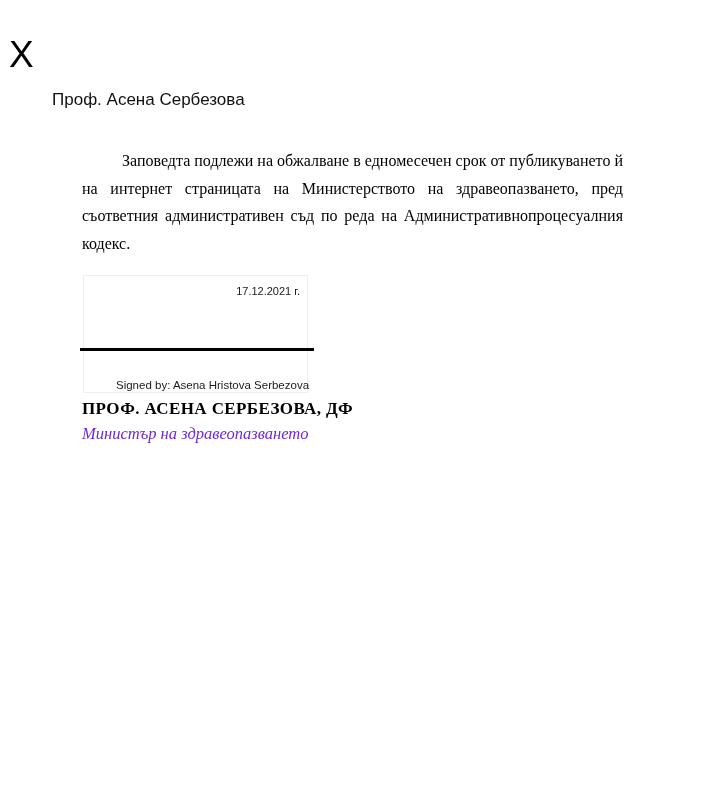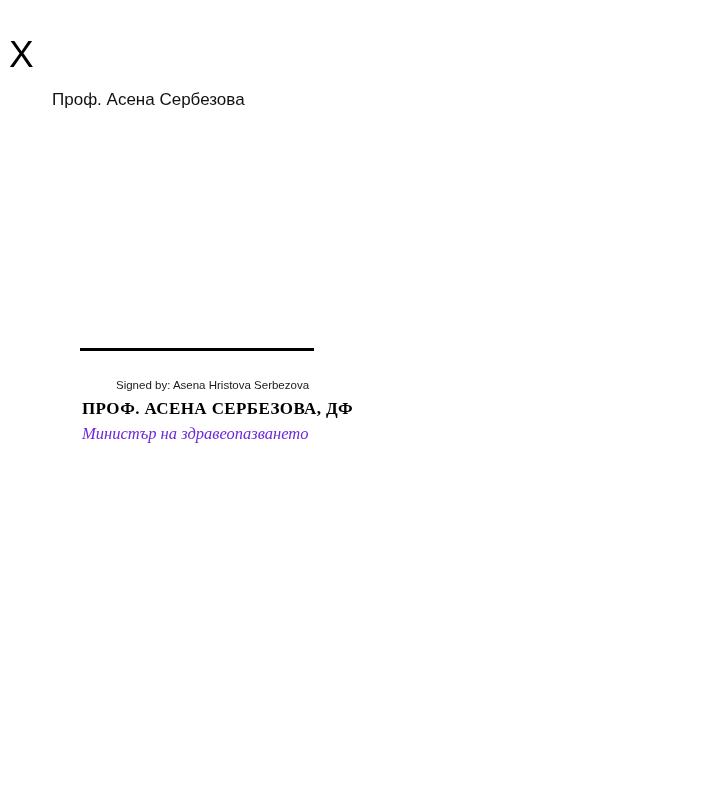--- a/index.html
+++ b/index.html
@@ -108,21 +108,25 @@
     color: #6d28d9;
     white-space: nowrap;
   }
 </style>
 </head>
 <body>
 
 <div class="page">
 
 
+  <p class="body-par p2">Заповедта подлежи на обжалване в едномесечен срок от публикуването й на интернет страницата на Министерството на здравеопазването, пред съответния административен съд по реда на Административнопроцесуалния кодекс.</p>
 
+  <div class="sig-box">
+    <span class="sig-date">17.12.2021 г.</span>
+  </div>
 
   <span class="sig-x">X</span>
 
   <span class="sig-name">Проф. Асена Сербезова</span>
 
   <div class="sig-line"></div>
 
   <span class="signed-by">Signed by: Asena Hristova Serbezova</span>
 
   <div class="signer-name">ПРОФ. АСЕНА СЕРБЕЗОВА, ДФ</div>

